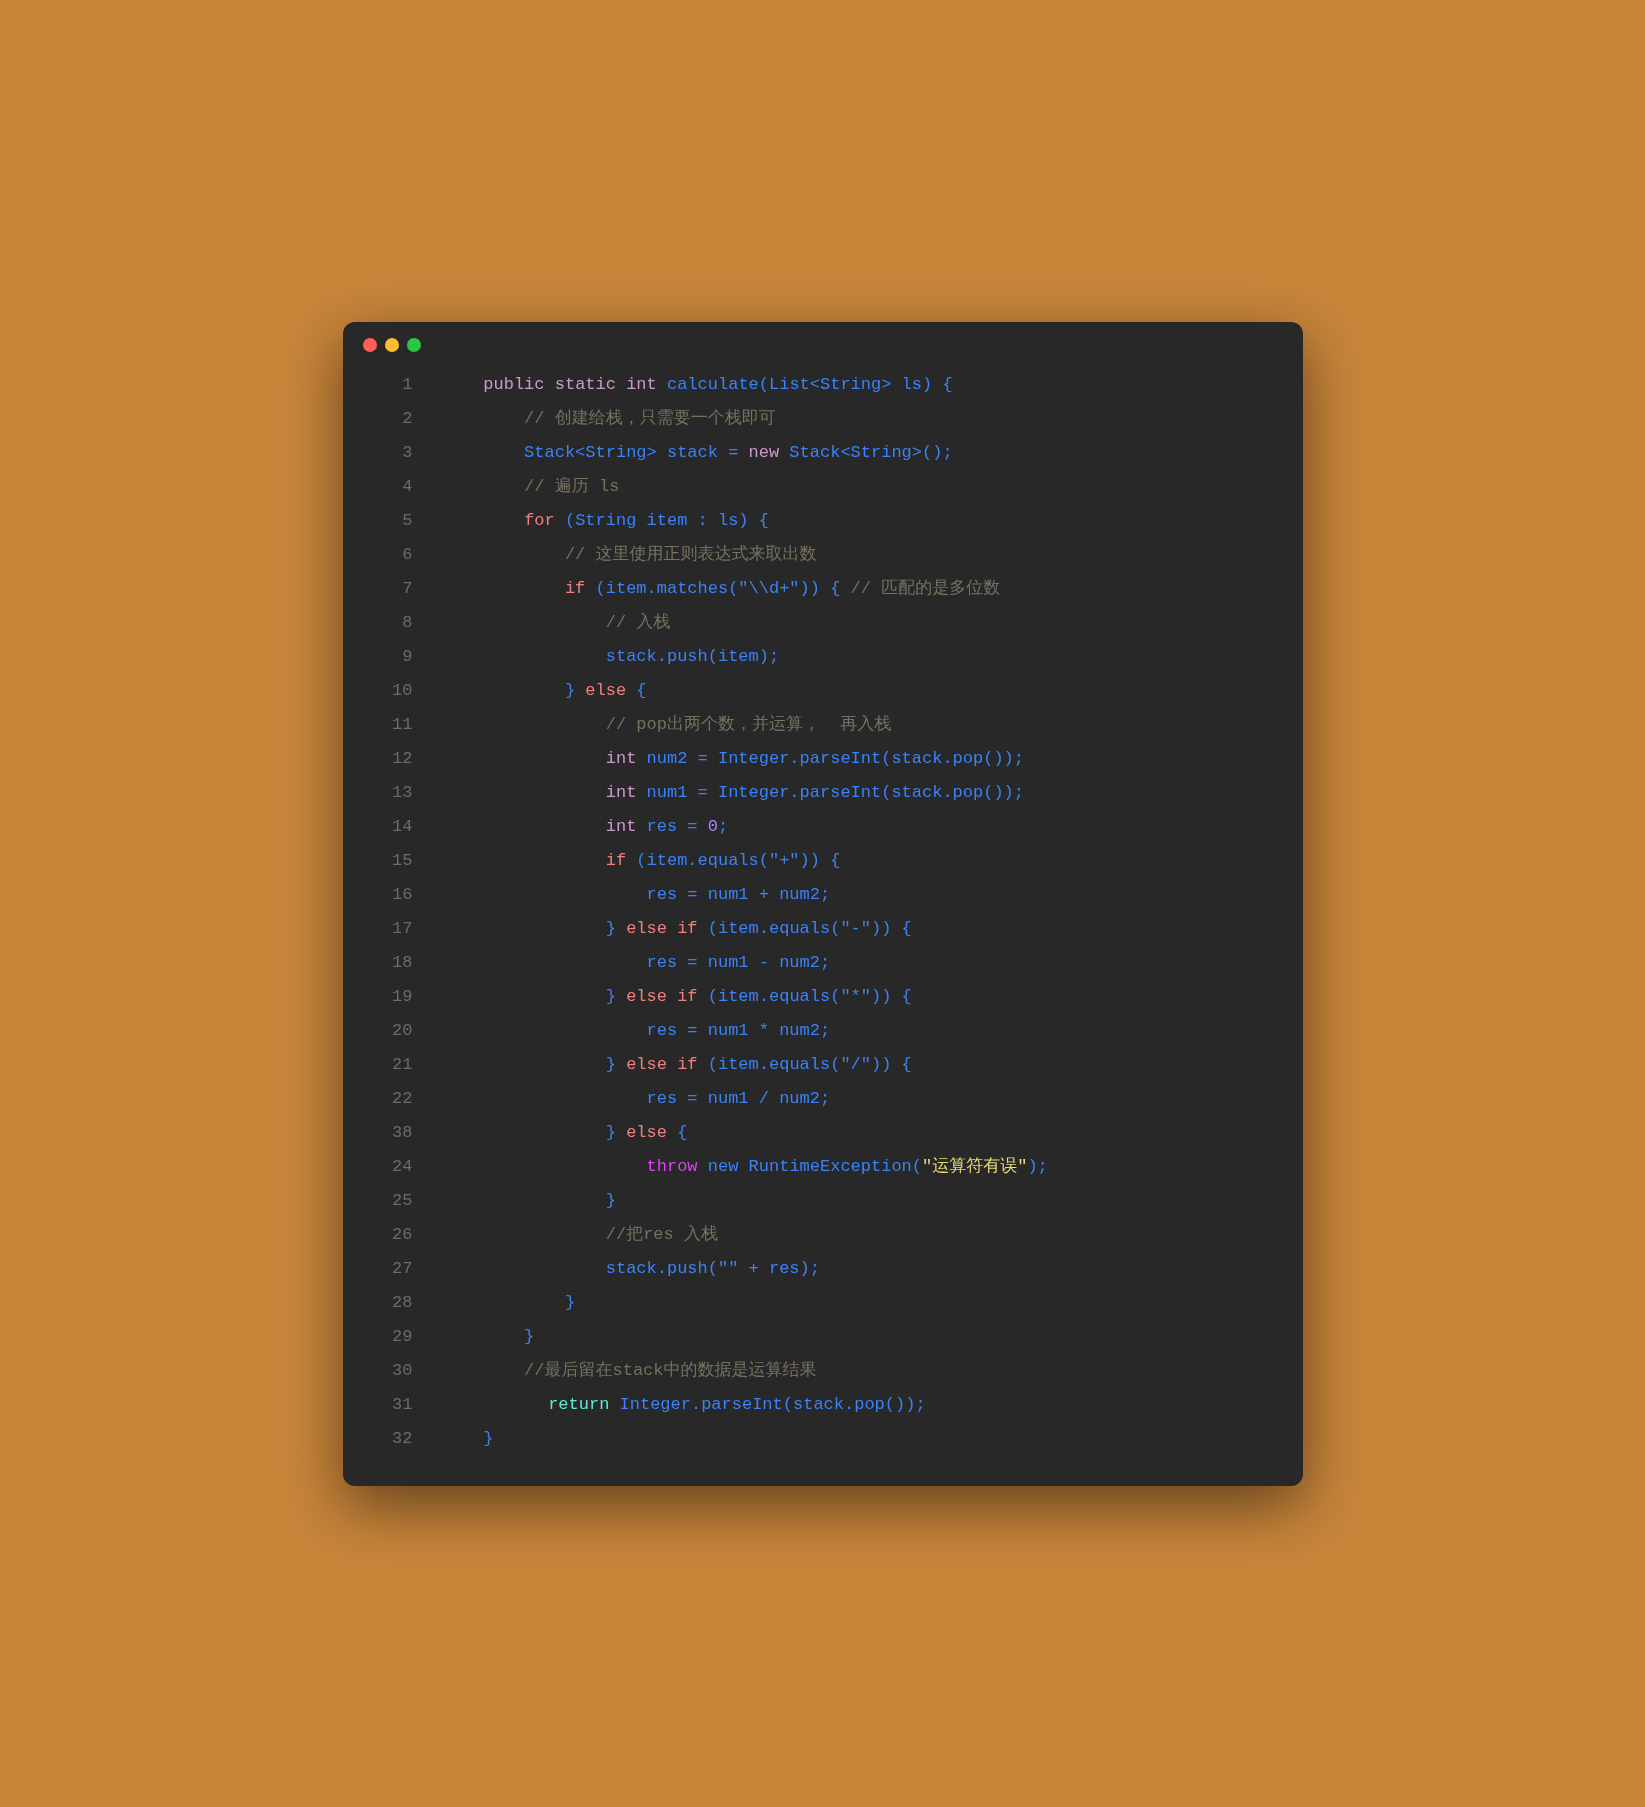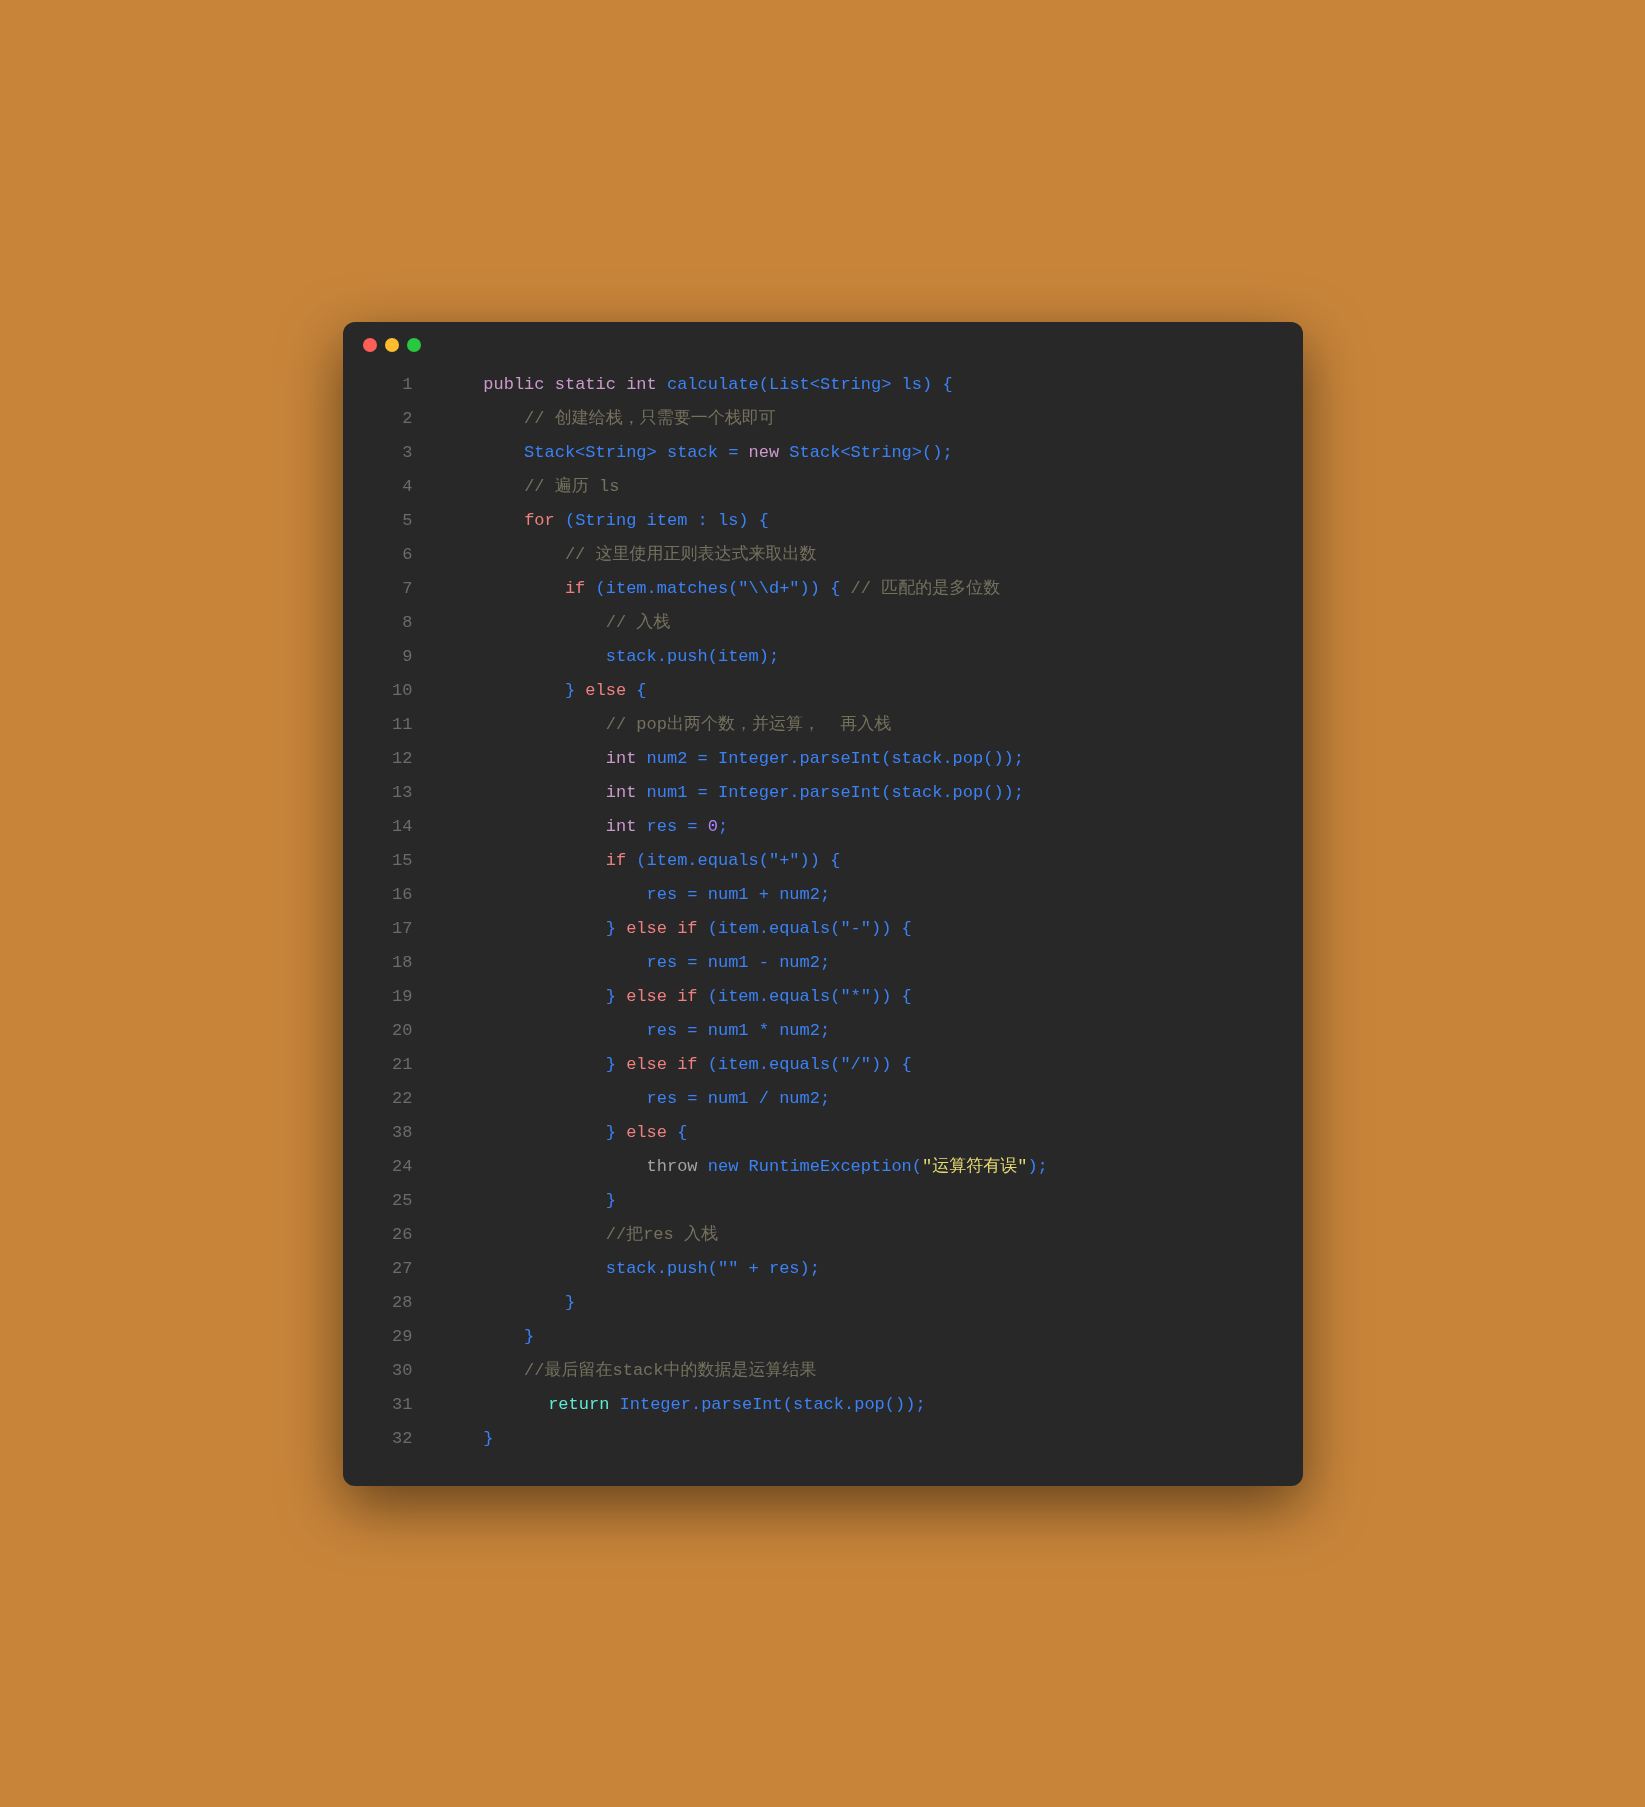--- a/index.html
+++ b/index.html
@@ -67,21 +67,21 @@
       font-size: 17px;
       white-space: pre;
     }
 
     
     .kw-public { color: #cc99cd; }
     .kw-static { color: #cc99cd; text-align: right; }
     .kw-int    { color: #cc99cd; margin-top: 34px; }
     .kw-new    { color: #cc99cd; }
     .kw-return { color: #5eead4; margin-left: 24px; }
-    .kw-throw  { color: #a3a3a3; margin-top: 24px; }
+    .kw-throw  { color: #d946ef; margin-top: 24px; }
     .kw-for    { color: #f08080; }
     .kw-if     { color: #f08080; }
     .kw-else   { color: #f08080; }
     .num-lit { color: #ae81ff; }
     .comment-zh { color: #75715e; }
 
     .plain { color: #3b82f6; }
 
     .str-zh { color: #e6db74; }
   </style>

